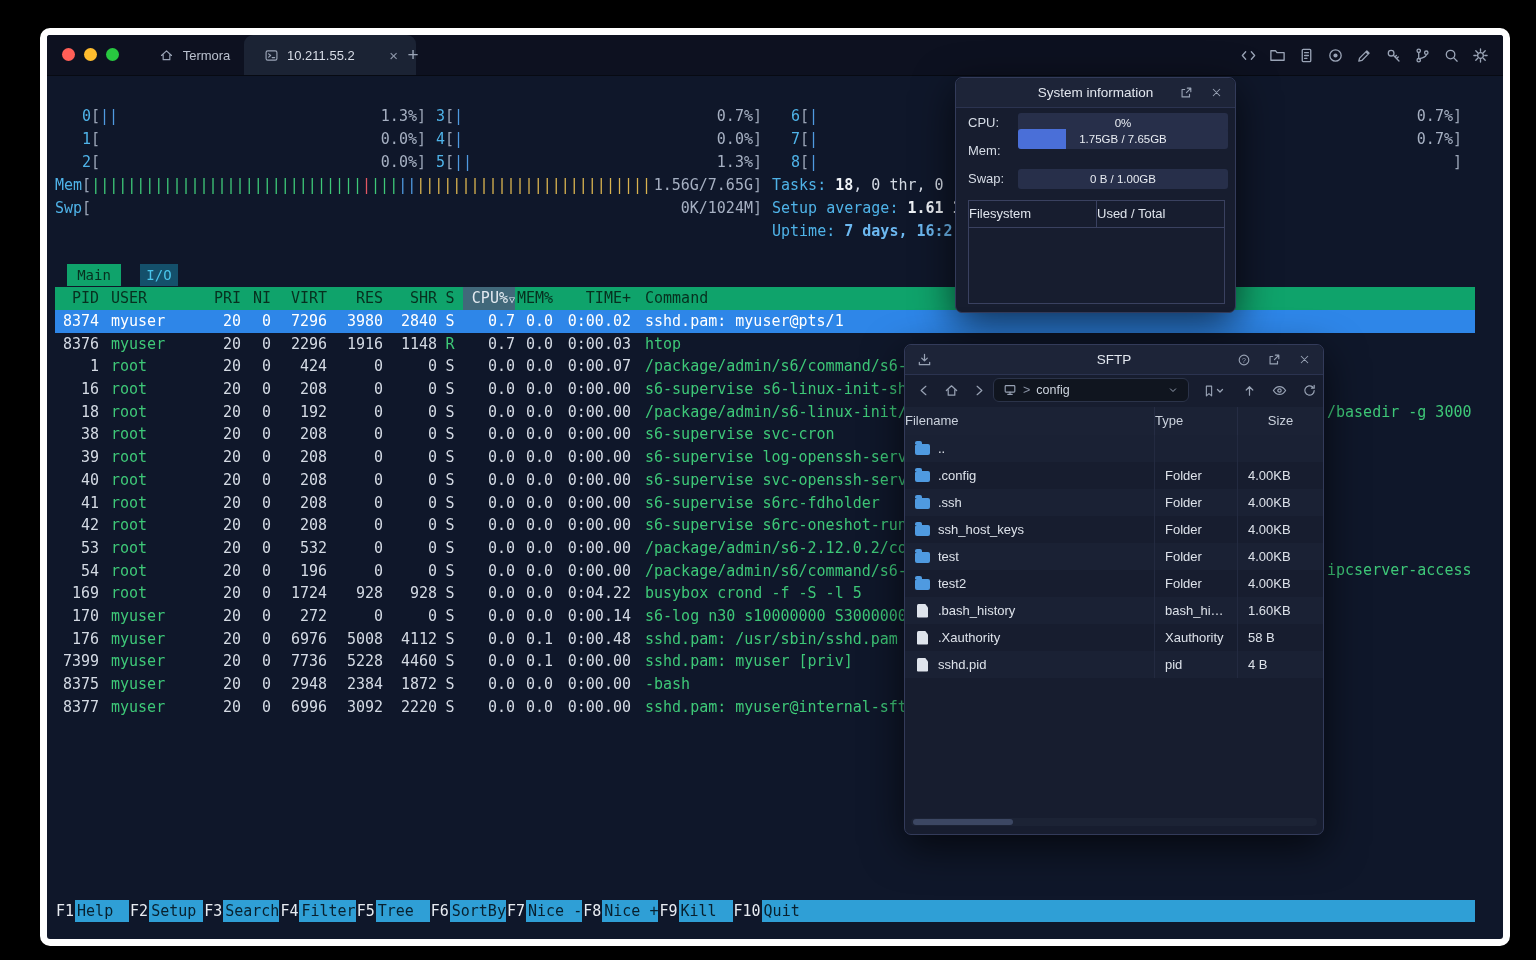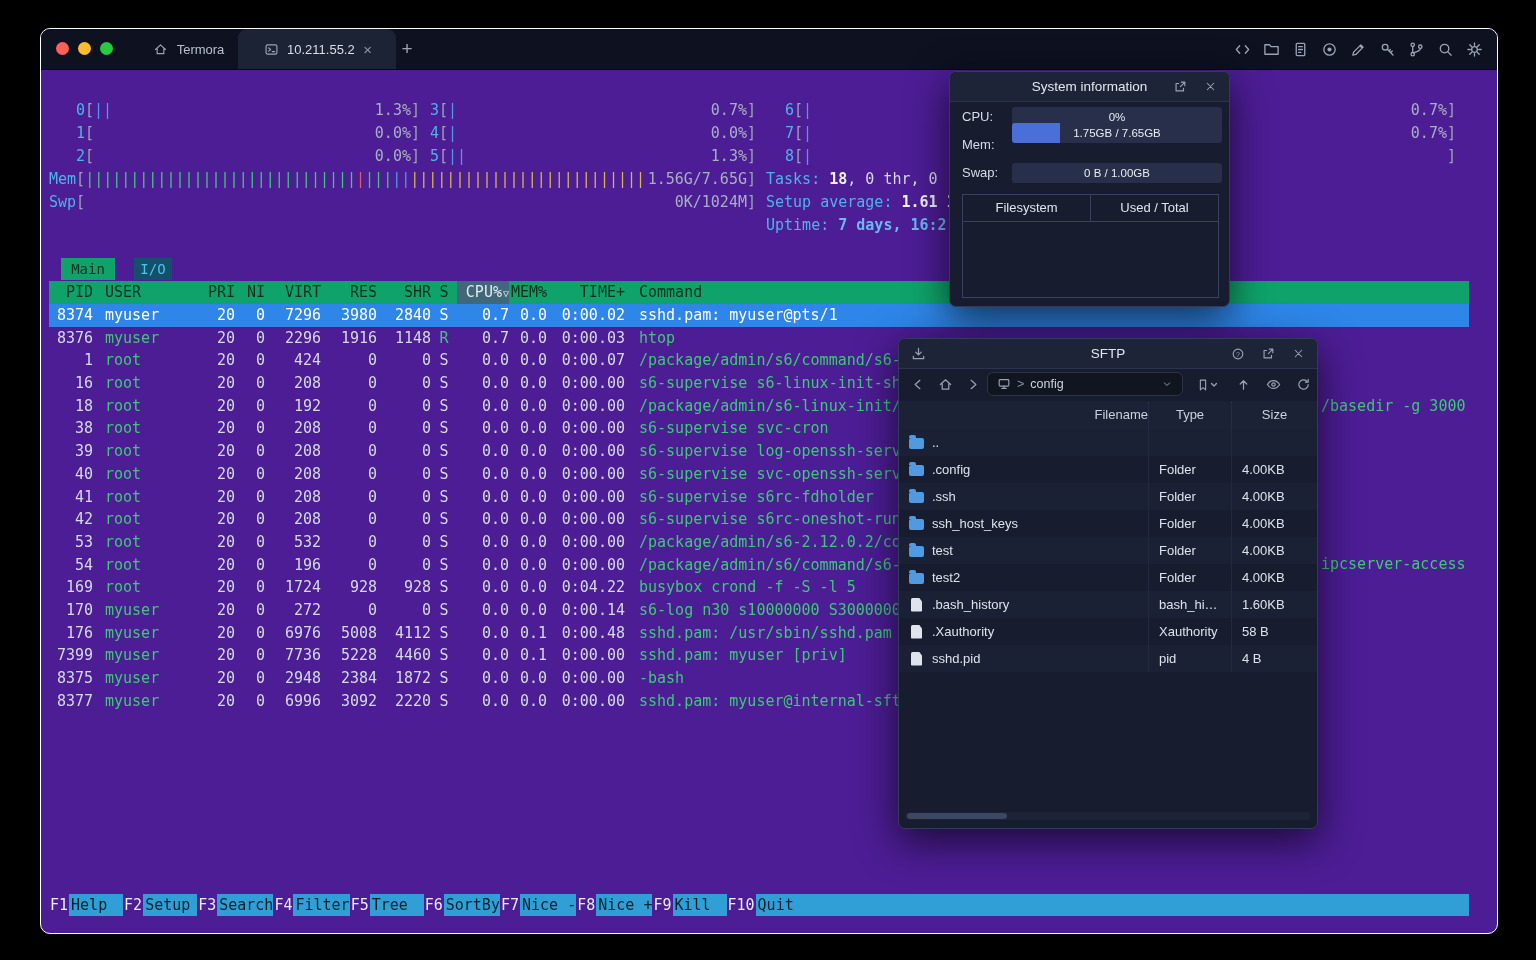--- a/index.html
+++ b/index.html
@@ -1,28 +1,28 @@
 <!DOCTYPE html>
 <html><head>
 <meta charset="utf-8">
 <style>
   html,body{margin:0;padding:0}
   body{width:1536px;height:960px;background:#000;overflow:hidden;
        font-family:"Liberation Sans",sans-serif;}
   .window{position:absolute;left:40px;top:28px;width:1456px;height:904px;
-          background:#4c1d95;border-radius:10px;overflow:hidden;
-          border:1px solid #ffffff;box-shadow:0 22px 70px rgba(0,0,0,.85)}
+          background:#0f172a;border-radius:10px;overflow:hidden;
+          border:7px solid #ffffff;box-shadow:0 22px 70px rgba(0,0,0,.85)}
   
   .titlebar{position:absolute;left:0;top:0;right:0;height:40px;background:#0d1120;border-bottom:1px solid #070a12}
   .lights{position:absolute;left:15px;top:13px;display:flex;gap:9px}
   .light{width:13px;height:13px;border-radius:50%}
   .light.red{background:#ff5f57}.light.yellow{background:#febc2e}.light.green{background:#28c840}
   .tab{position:absolute;top:0;height:40px;display:flex;align-items:center;gap:7px;font-size:13px;color:#b9c0cd}
   .tab.home{left:100px;width:94px;justify-content:center}
-  .tab.active{left:197px;width:158px;background:#1b2334;border-radius:9px 9px 0 0;color:#d8dde7;padding:0 24px;box-sizing:border-box}
+  .tab.active{left:197px;width:172px;background:#1b2334;border-radius:9px 9px 0 0;color:#d8dde7;padding:0 18px;box-sizing:border-box}
   .tabclose{margin-left:auto;color:#8d96a8;font-size:15px;line-height:1}
   .newtab{position:absolute;left:352px;top:0;height:40px;width:28px;display:flex;align-items:center;justify-content:center;color:#9aa4b6;font-size:19px}
   .tbicons{position:absolute;right:14px;top:0;height:40px;display:flex;align-items:center;gap:11px}
   .tbi{width:18px;height:18px;display:flex;align-items:center;justify-content:center;color:#9aa4b6;font-size:14px}
   .ic{stroke:#9aa4b6;fill:none;stroke-width:1.4;stroke-linecap:round;stroke-linejoin:round}
   .icw{stroke:#98a2b4;fill:none;stroke-width:1.3;stroke-linecap:round;stroke-linejoin:round}
   
   .term{position:absolute;left:0;top:40px;right:0;bottom:0;font-family:"DejaVu Sans Mono",monospace;font-size:15px;color:#d4dae4}
   .meter{position:absolute;height:23px;line-height:23px;display:flex;white-space:pre}
   .meter:nth-child(1){left:35px;top:30px;width:344px}
@@ -92,31 +92,31 @@
   
   .sysinfo{left:908px;top:42px;width:281px;height:236px}
   .silab{position:absolute;left:12px;width:46px;line-height:20px;font-size:13px;color:#d6dce6}
   .sibar{position:absolute;left:62px;width:210px;height:20px;background:#272f4a;border-radius:3px;overflow:hidden;text-align:center;line-height:20px;font-size:11.5px;color:#e8ecf2}
   .sifill{position:absolute;left:0;top:0;bottom:0;background:#4a6fd8}
   .sibar .btxt{position:relative;z-index:1}
   .fstable{position:absolute;left:12px;top:122px;width:257px;height:104px;border:1px solid #3a4160;box-sizing:border-box}
   .fshead,.fsrow{display:flex;height:27px;line-height:26px;border-bottom:1px solid #3a4160;box-sizing:border-box}
   .fsc1{width:128px;border-right:1px solid #3a4160;box-sizing:border-box;overflow:hidden;white-space:nowrap}
   .fsc2{flex:1;overflow:hidden;white-space:nowrap}
-  .fshead .fsc1,.fshead .fsc2{text-align:center;color:#dfe4ec}
+  .fshead .fsc1,.fshead .fsc2{color:#dfe4ec}
   .fsrow .fsc1,.fsrow .fsc2{padding-left:7px;box-sizing:border-box}
   
   .sftp{left:857px;top:309px;width:420px;height:491px}
   .stb{position:absolute;left:0;top:29px;right:0;height:33px;border-bottom:1px solid #262d44}
   .stbi{position:absolute;top:8px;width:17px;height:17px;display:flex;align-items:center;justify-content:center}
   .crumb{position:absolute;left:88px;top:4px;width:196px;height:24px;background:#10151f;border:1px solid #2b3349;border-radius:6px;display:flex;align-items:center;gap:6px;padding:0 8px;box-sizing:border-box;font-size:12.5px;color:#cdd4de}
   .crumb .cdown{margin-left:auto}
   .sfh{position:absolute;left:0;top:62px;right:0;height:28px;background:#1b2235;border-bottom:1px solid #262d44;display:flex;line-height:28px;color:#cbd2dd}
-  .sfc1{width:250px;border-right:1px solid #262d44;box-sizing:border-box;text-align:right}
-  .sfc2{width:83px;border-right:1px solid #262d44;box-sizing:border-box;text-align:center}
+  .sfc1{width:250px;border-right:1px solid #262d44;box-sizing:border-box;text-align:left}
+  .sfc2{width:83px;border-right:1px solid #262d44;box-sizing:border-box;}
   .sfc3{flex:1;text-align:center}
   .sfrows{position:absolute;left:0;top:90px;right:0}
   .sfrow{display:flex;height:27px;align-items:center;color:#dde2ea;font-size:13px}
   .sfrow:nth-child(odd){background:#1a2134}
   .sfname{width:250px;display:flex;align-items:center;gap:8px;padding-left:10px;box-sizing:border-box;border-right:1px solid #232a40;height:100%;overflow:hidden;white-space:nowrap}
   .sftype{width:83px;padding-left:10px;box-sizing:border-box;border-right:1px solid #232a40;height:100%;line-height:27px;overflow:hidden;white-space:nowrap}
   .sfsize{flex:1;padding-left:10px;box-sizing:border-box;height:100%;line-height:27px;overflow:hidden;white-space:nowrap}
   .ficon{flex:none}
   .ficon[data-kind="folder"]{width:15px;height:11px;background:#4f9ae0;border-radius:2px;position:relative;margin-top:2px}
   .ficon[data-kind="folder"]::before{content:"";position:absolute;top:-3px;left:0;width:7px;height:3px;background:#4f9ae0;border-radius:2px 2px 0 0}

